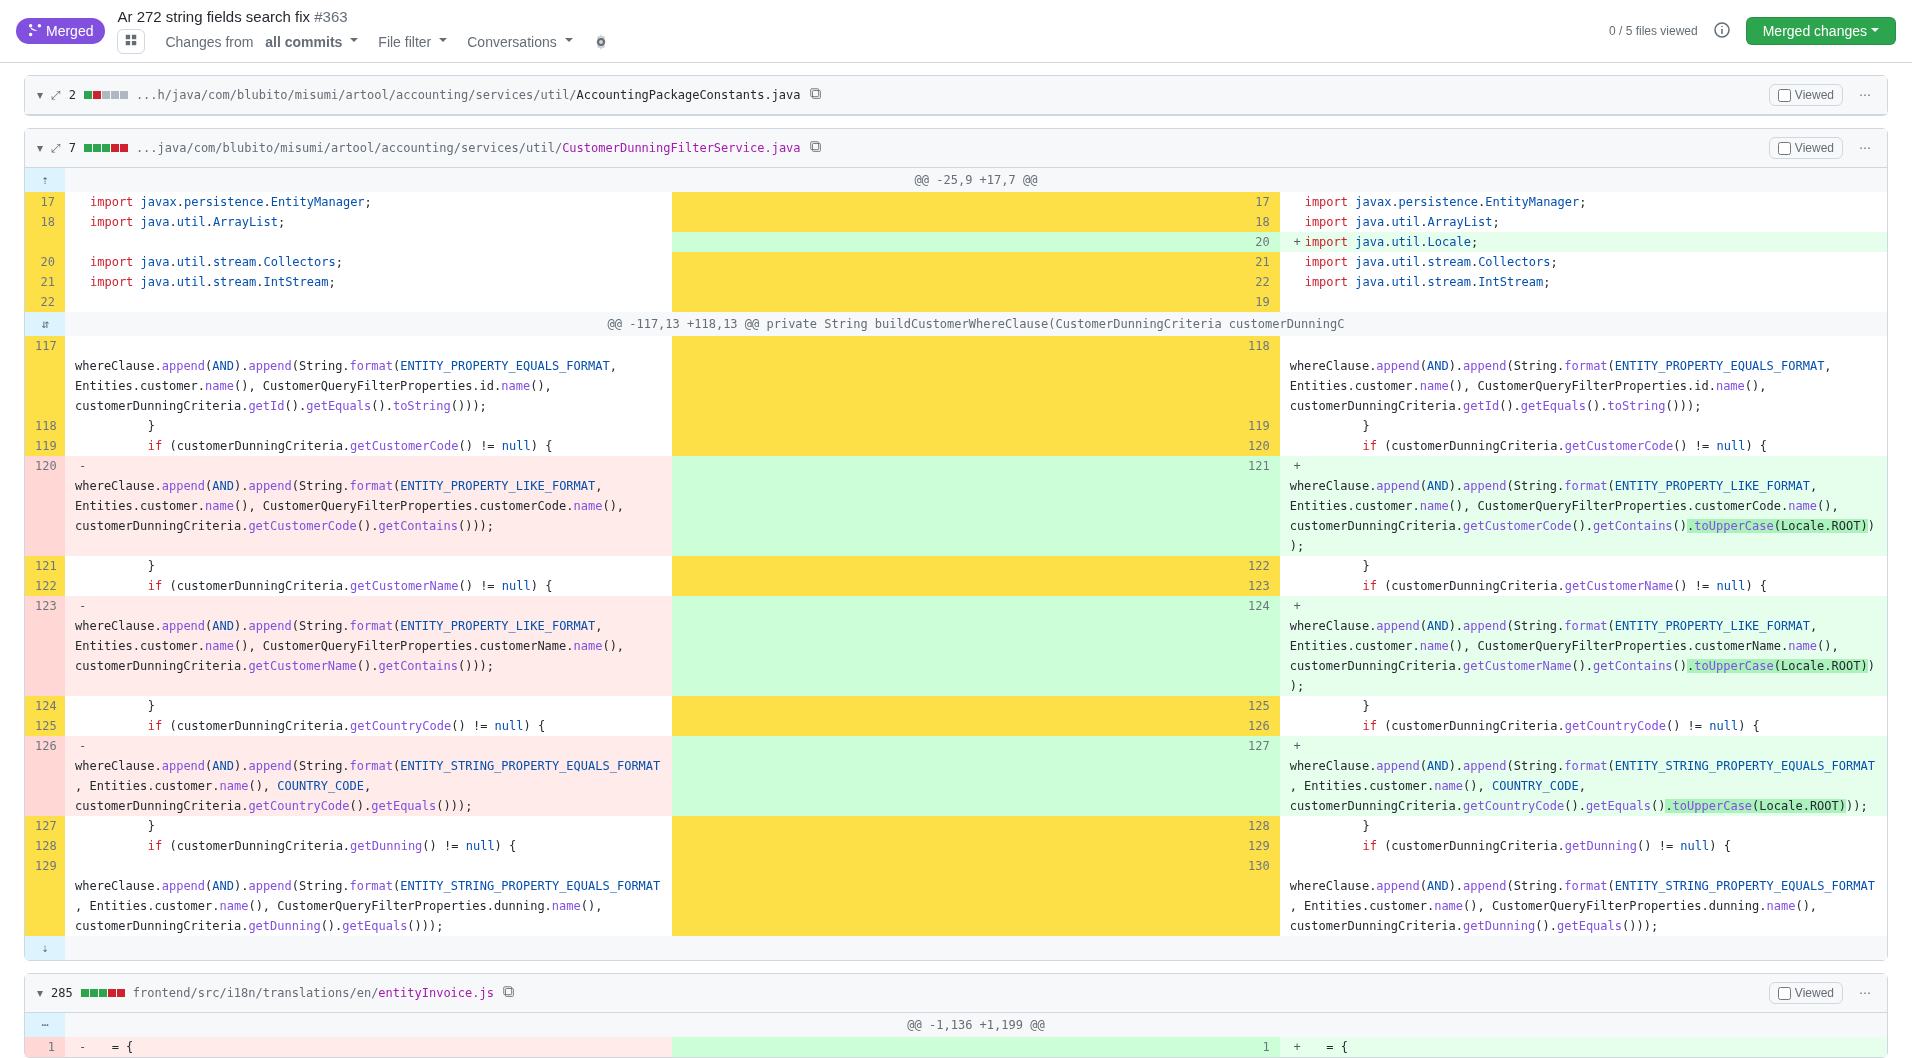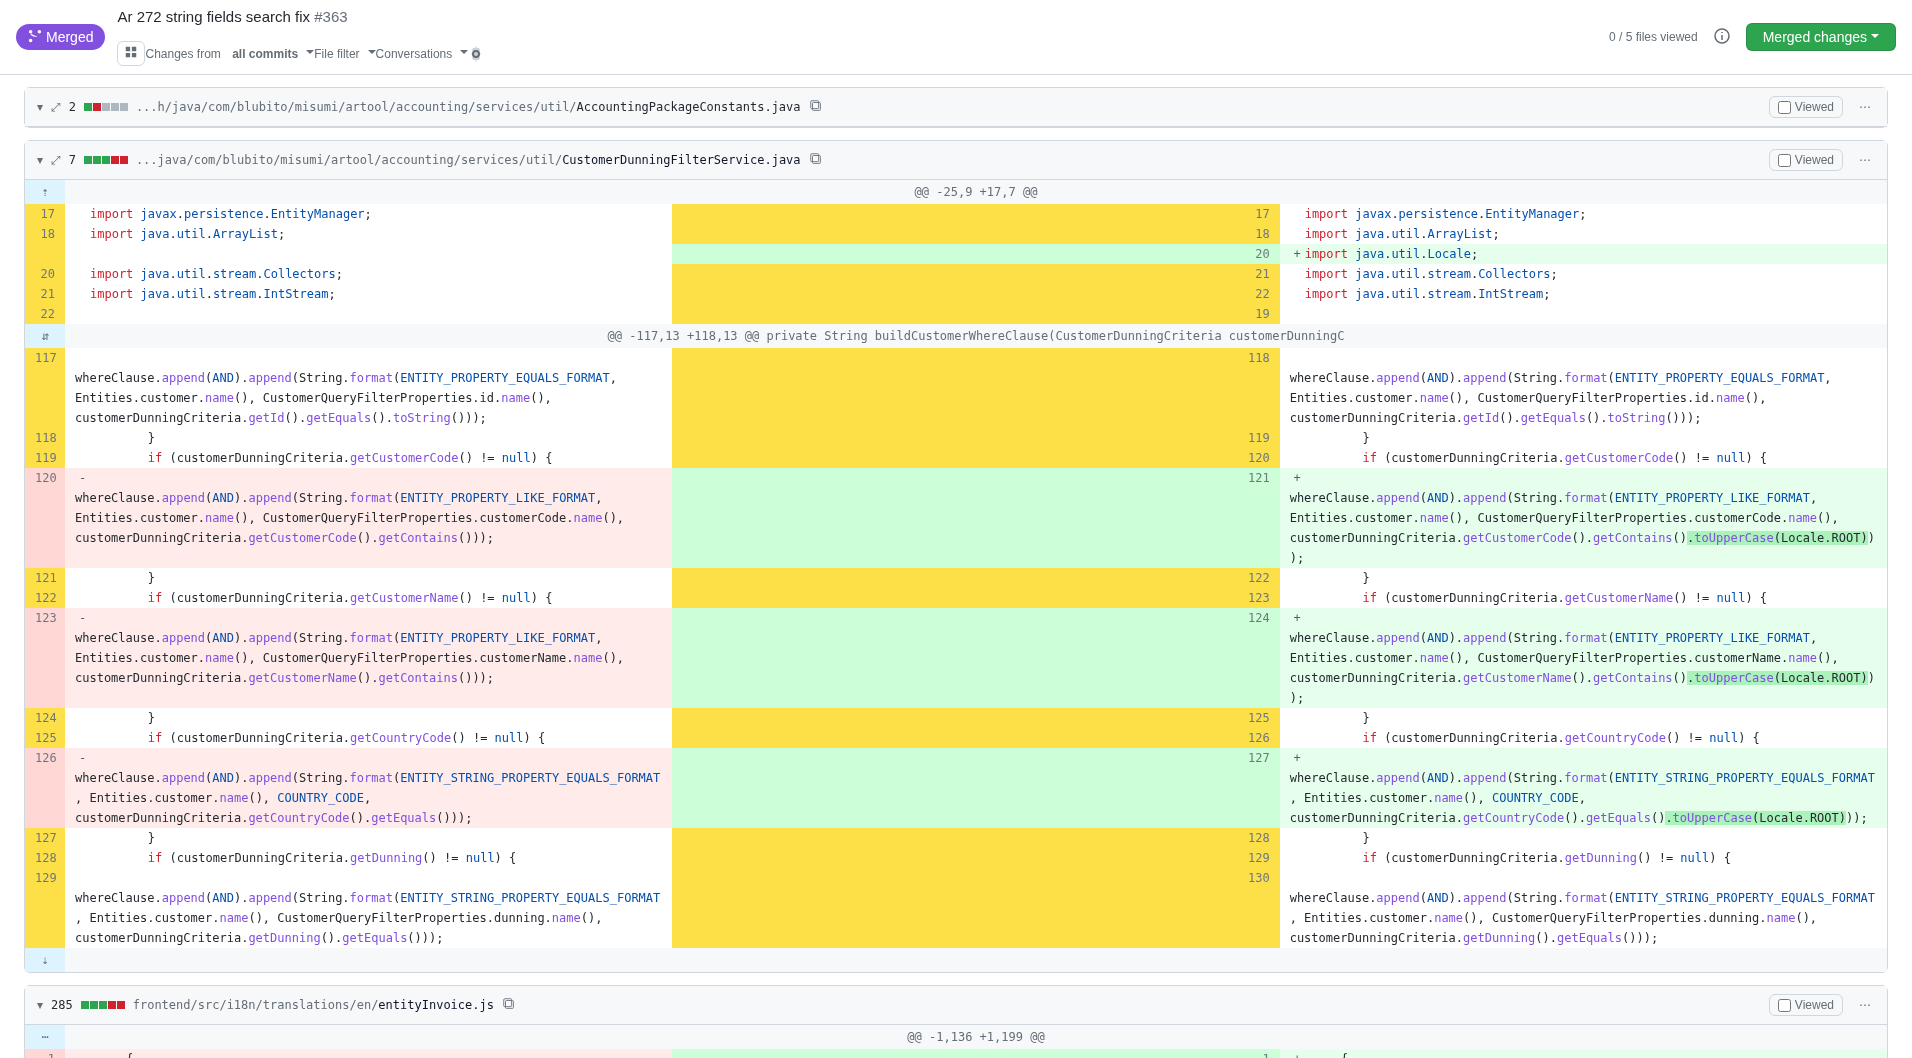--- a/index.html
+++ b/index.html
@@ -3,40 +3,40 @@
 <meta charset="utf-8">
 <style>
 * { box-sizing: border-box; margin: 0; padding: 0; }
 body { font-family: -apple-system, BlinkMacSystemFont, "Segoe UI", Helvetica, Arial, sans-serif; font-size: 14px; color: #24292f; background: #ffffff; }
 .pr-header { display: flex; align-items: center; padding: 8px 16px; border-bottom: 1px solid #d0d7de; gap: 12px; position: sticky; top: 0; background: #fff; z-index: 10; }
 .merged-badge { background: #8250df; color: #fff; border-radius: 20px; padding: 5px 12px; font-weight: 500; font-size: 14px; display: flex; gap: 4px; }
 .merged-badge svg { fill: #fff; }
 .pr-title-block { display: flex; flex-direction: column; }
 .pr-title { font-weight: 400; font-size: 15px; }
 .pr-number { color: #656d76; font-weight: 300; }
-.pr-toolbar { display: flex; gap: 0; align-items: center; font-size: 12px; color: #656d76; margin-top: 16px; }
+.pr-toolbar { display: flex; gap: 20px; align-items: center; font-size: 14px; color: #656d76; margin-top: 4px; }
 .pr-toolbar .tb-item { cursor: pointer; display: flex; align-items: center; gap: 4px; }
 .caret::after { content: ""; border: 4px solid transparent; border-top-color: currentColor; display: inline-block; margin-left: 4px; vertical-align: middle; }
 .header-right { margin-left: auto; display: flex; align-items: center; gap: 16px; }
 .files-viewed { font-size: 12px; color: #656d76; }
 .info-icon { color: #656d76; cursor: pointer; }
 .review-btn { background: #2da44e; color: #fff; border: 1px solid rgba(27,31,36,0.15); border-radius: 6px; padding: 5px 16px; font-size: 14px; font-weight: 500; cursor: pointer; }
 
 .file-block { border: 1px solid #d0d7de; border-radius: 6px; margin: 12px 24px; }
 .file-header { display: flex; align-items: center; padding: 8px 12px; background: #f6f8fa; border-bottom: 1px solid #d0d7de; gap: 8px; font-size: 12px; }
 .file-header .chev { cursor: pointer; color: #656d76; }
 .diff-count { font-family: ui-monospace, SFMono-Regular, Menlo, monospace; }
 .diff-squares { display: flex; gap: 1px; }
 .diff-squares span { width: 8px; height: 8px; display: inline-block; }
 .sq-add { background: #2da44e; }
 .sq-del { background: #cf222e; }
 .sq-neutral { background: #afb8c1; }
 .file-path { font-family: ui-monospace, SFMono-Regular, Menlo, monospace; font-size: 12px; color: #656d76; }
 .file-path .fname { color: #24292f; }
-.file-path a.fname { color: #0f172a; text-decoration: none; }
+.file-path a.fname { color: #a21caf; text-decoration: none; }
 .file-header-right { margin-left: auto; display: flex; align-items: center; gap: 12px; }
 .viewed-box { border: 1px solid #d0d7de; border-radius: 6px; padding: 3px 8px; font-size: 12px; color: #656d76; display: flex; align-items: center; gap: 4px; cursor: pointer; }
 .kebab { color: #656d76; cursor: pointer; padding: 4px; }
 .copy-icon { color: #656d76; cursor: pointer; }
 .expand-icon { color: #656d76; cursor: pointer; }
 
 .diff-table { width: 100%; border-collapse: collapse; table-layout: fixed; font-family: ui-monospace, SFMono-Regular, "SF Mono", Menlo, Consolas, monospace; font-size: 12px; line-height: 20px; }
 .diff-table td { vertical-align: top; }
 .ln { width: 40px; text-align: right; color: #6e7781; padding: 0 10px; user-select: none; background: #fde047; }
 .ln-hunk { background: #ddf4ff; }

